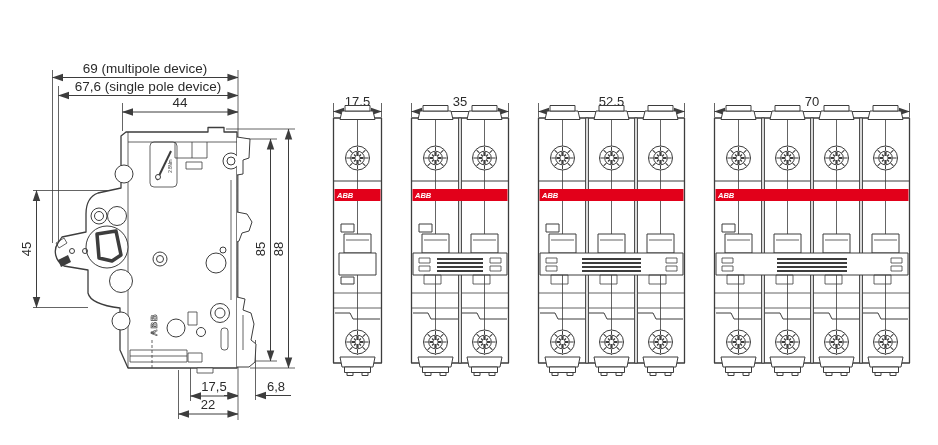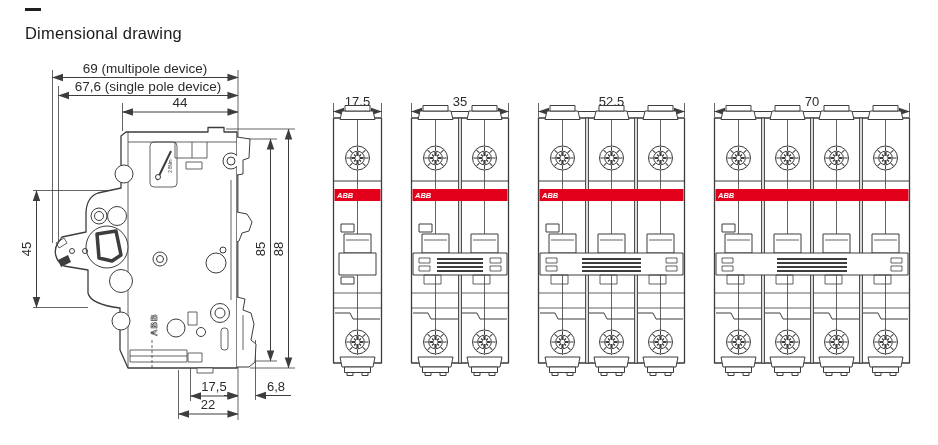--- a/index.html
+++ b/index.html
@@ -18,24 +18,20 @@
   .dim{font:13px "Liberation Sans",sans-serif;fill:#2b2b2b;stroke:none;text-anchor:middle;}
   .dimbig{font:13.5px "Liberation Sans",sans-serif;fill:#2b2b2b;stroke:none;text-anchor:middle;}
   .bandtxt{font:italic 700 7.5px "Liberation Sans",sans-serif;fill:#ffffff;stroke:none;}
   .abbside{font:700 9px "Liberation Sans",sans-serif;fill:none;stroke:#3d3d3d;stroke-width:.6;letter-spacing:1px;}
   .torque{font:4.5px "Liberation Sans",sans-serif;fill:#3d3d3d;stroke:none;text-anchor:middle;}
 </style>
 </head>
 <body>
 
 <div class="page">
-  <div class="header">
-    <div class="dash"></div>
-    <h1 class="title">Dimensional drawing</h1>
-  </div>
 
   <svg width="938" height="445" viewBox="0 0 938 445">
     <defs>
       <marker id="arr" viewBox="0 0 10 8" refX="9.6" refY="4" markerWidth="11" markerHeight="8.8" orient="auto-start-reverse" markerUnits="userSpaceOnUse">
         <path d="M10,4 L0,0.6 L0,7.4 Z" fill="#3d3d3d"></path>
       </marker>
 
       <g id="screw">
         <circle r="12" class="wf"></circle>
         <circle r="6.8"></circle>

